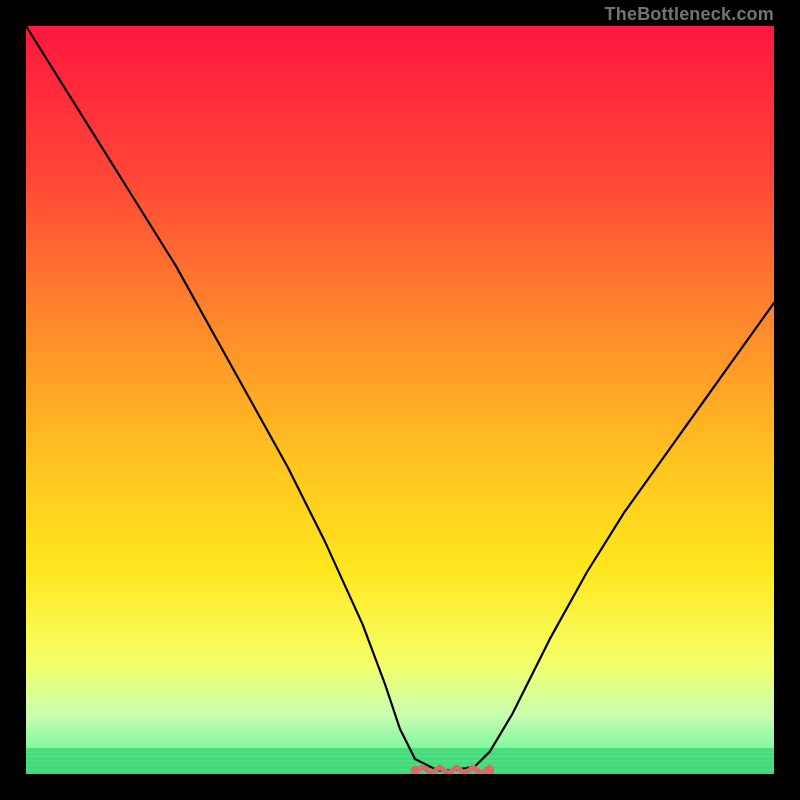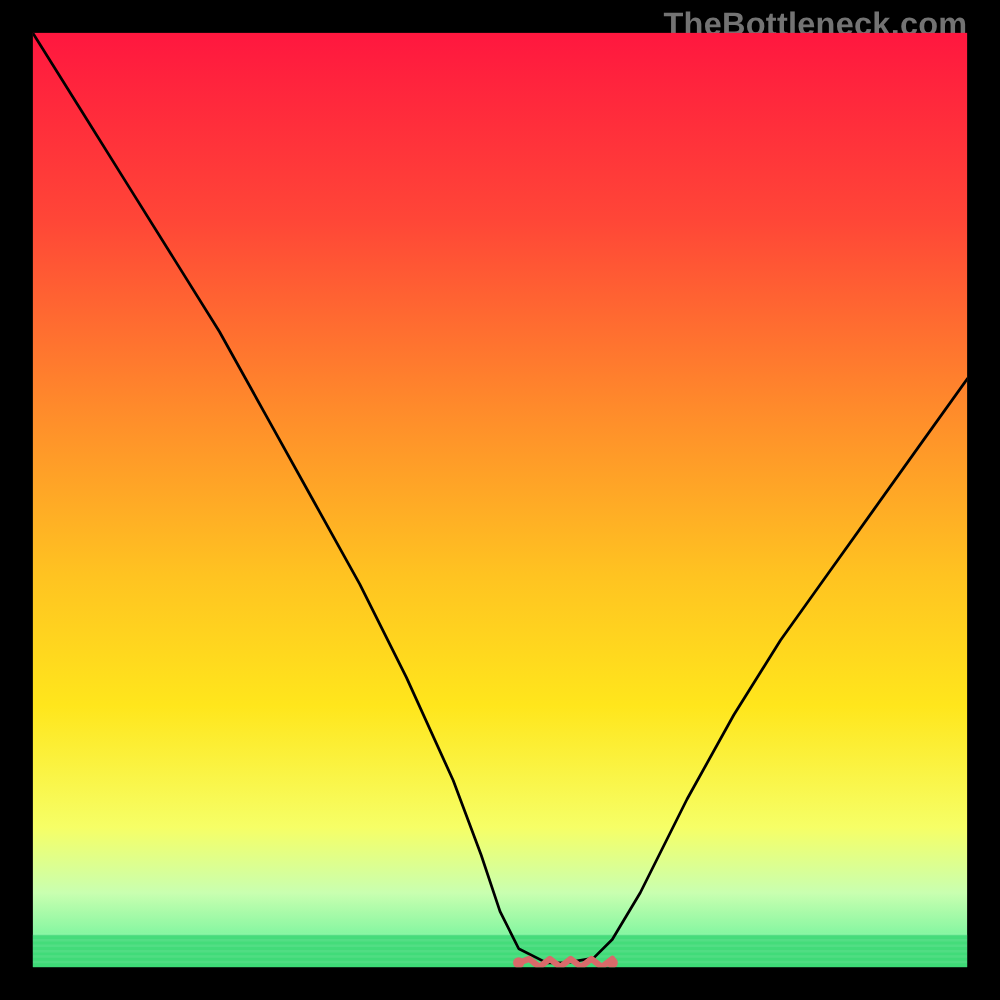--- a/index.html
+++ b/index.html
@@ -11,21 +11,21 @@
     top: 26px;
     width: 748px;
     height: 748px;
     overflow: hidden;
   }
   .watermark {
     position: absolute;
     top: 4px;
     right: 26px;
     font-family: Arial, Helvetica, sans-serif;
-    font-size: 26px;
+    font-size: 18px;
     font-weight: 600;
     color: #737373;
     letter-spacing: 0.2px;
     margin-left: 23px;
   }
   svg { display: block; }
 </style>
 </head>
 <body>
 <div class="container">

